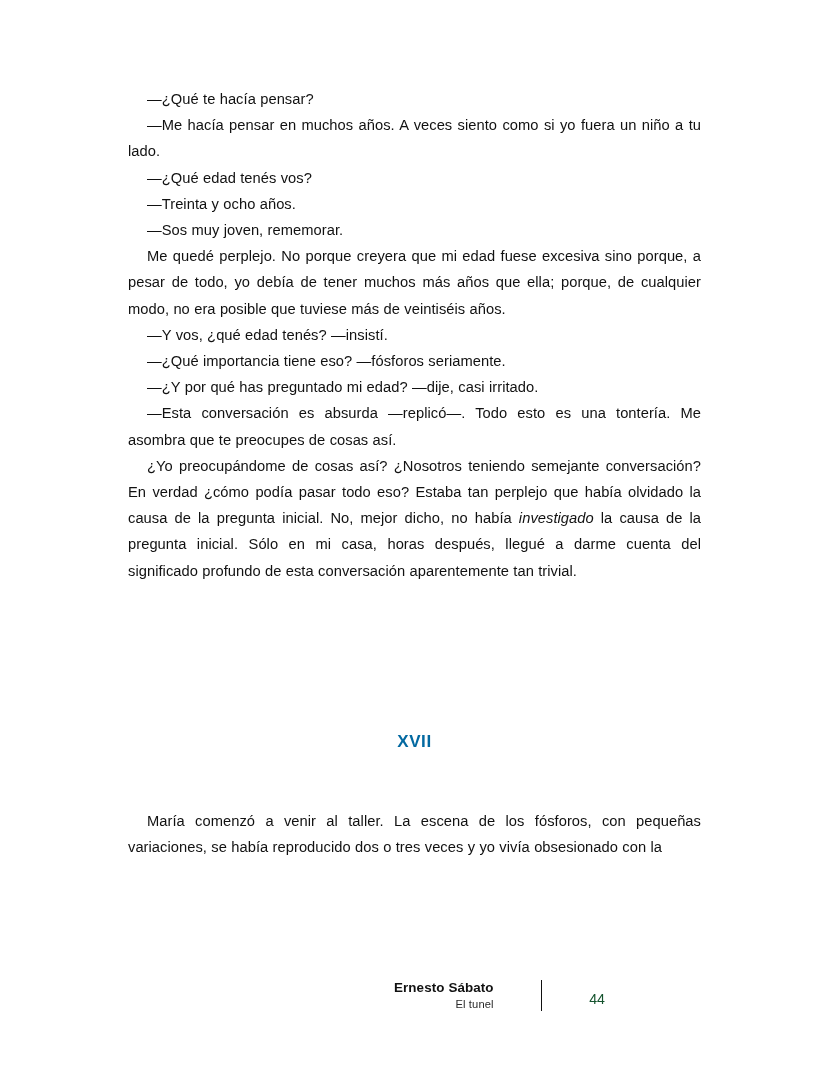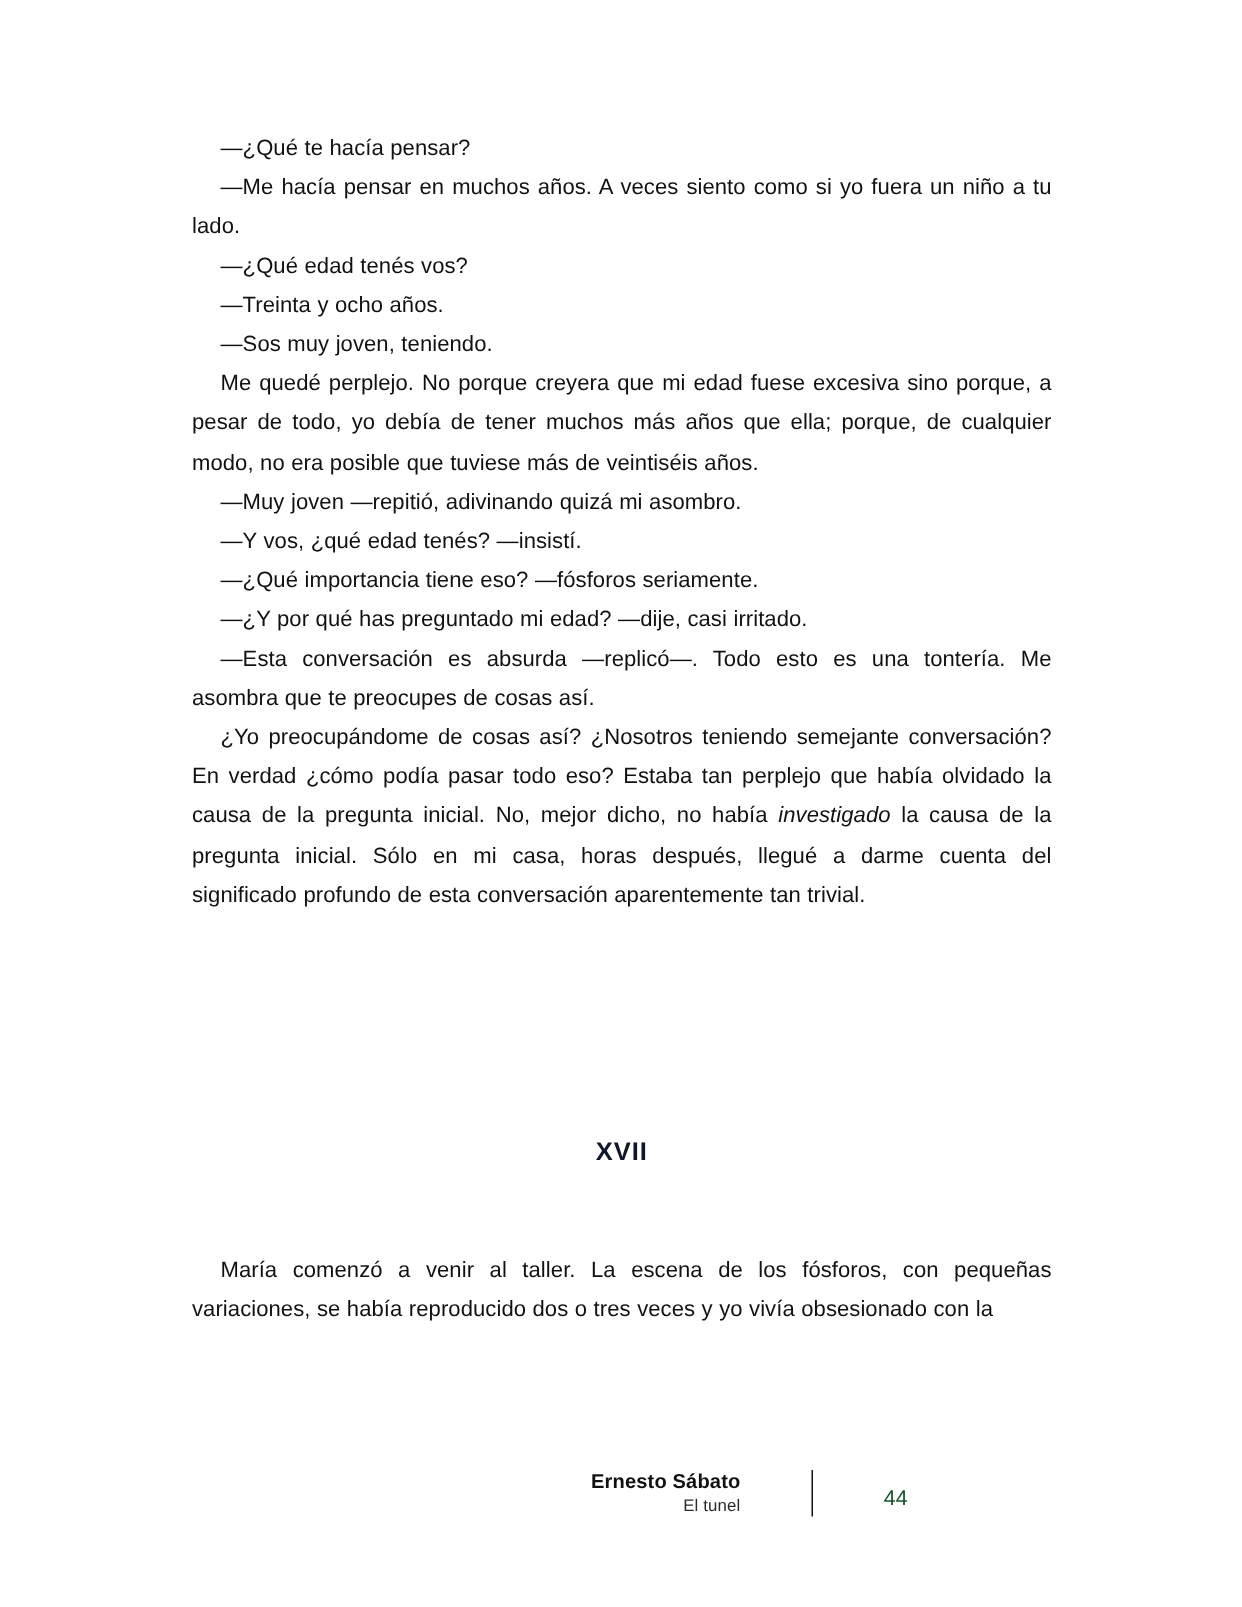--- a/index.html
+++ b/index.html
@@ -53,21 +53,21 @@
   }
   .chapter-gap {
     height: 148px;
   }
   .chapter-heading {
     margin: 0;
     text-align: center;
     font-size: 17px;
     font-weight: bold;
     letter-spacing: 0.6px;
-    color: #0f172a;
+    color: #0369a1;
   }
   .after-heading-gap {
     height: 56px;
   }
   .footer {
     position: absolute;
     right: 127px;
     top: 980px;
     display: flex;
     align-items: stretch;
@@ -115,23 +115,22 @@
 <body>
 
 <div class="page">
 
   <div class="content">
 
     <p class="para indent">—¿Qué te hacía pensar?</p>
     <p class="para indent">—Me hacía pensar en muchos años. A veces siento como si yo fuera un niño a tu lado.</p>
     <p class="para indent">—¿Qué edad tenés vos?</p>
     <p class="para indent">—Treinta y ocho años.</p>
-    <p class="para indent">—Sos muy joven, teniendo.</p>
+    <p class="para indent">—Sos muy joven, rememorar.</p>
     <p class="para indent">Me quedé perplejo. No porque creyera que mi edad fuese excesiva sino porque, a pesar de todo, yo debía de tener muchos más años que ella; porque, de cualquier modo, no era posible que tuviese más de veintiséis años.</p>
-    <p class="para indent">—Muy joven —repitió, adivinando quizá mi asombro.</p>
     <p class="para indent">—Y vos, ¿qué edad tenés? —insistí.</p>
     <p class="para indent">—¿Qué importancia tiene eso? —fósforos seriamente.</p>
     <p class="para indent">—¿Y por qué has preguntado mi edad? —dije, casi irritado.</p>
     <p class="para indent">—Esta conversación es absurda —replicó—. Todo esto es una tontería. Me asombra que te preocupes de cosas así.</p>
 
     <p class="para indent"><span>¿Yo preocupándome de cosas así? ¿Nosotros teniendo semejante conversación? En verdad ¿cómo podía pasar todo eso? Estaba tan perplejo que había olvidado la causa de la pregunta inicial. No, mejor dicho, no había </span><span class="ital">investigado</span><span> la causa de la pregunta inicial. Sólo en mi casa, horas después, llegué a darme cuenta del significado profundo de esta conversación aparentemente tan trivial.</span></p>
 
     <div class="chapter-gap"></div>
 
     <h2 class="chapter-heading">XVII</h2>

